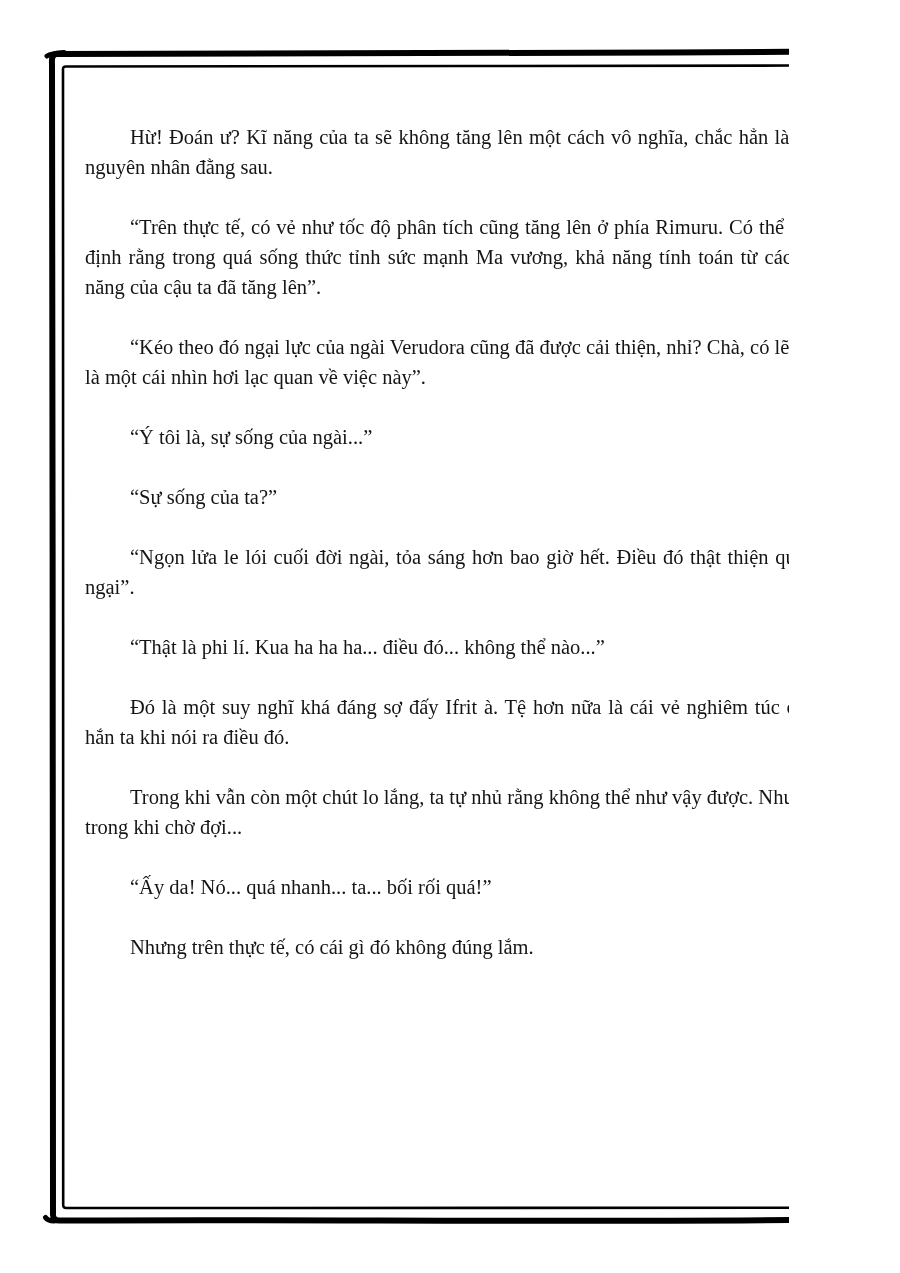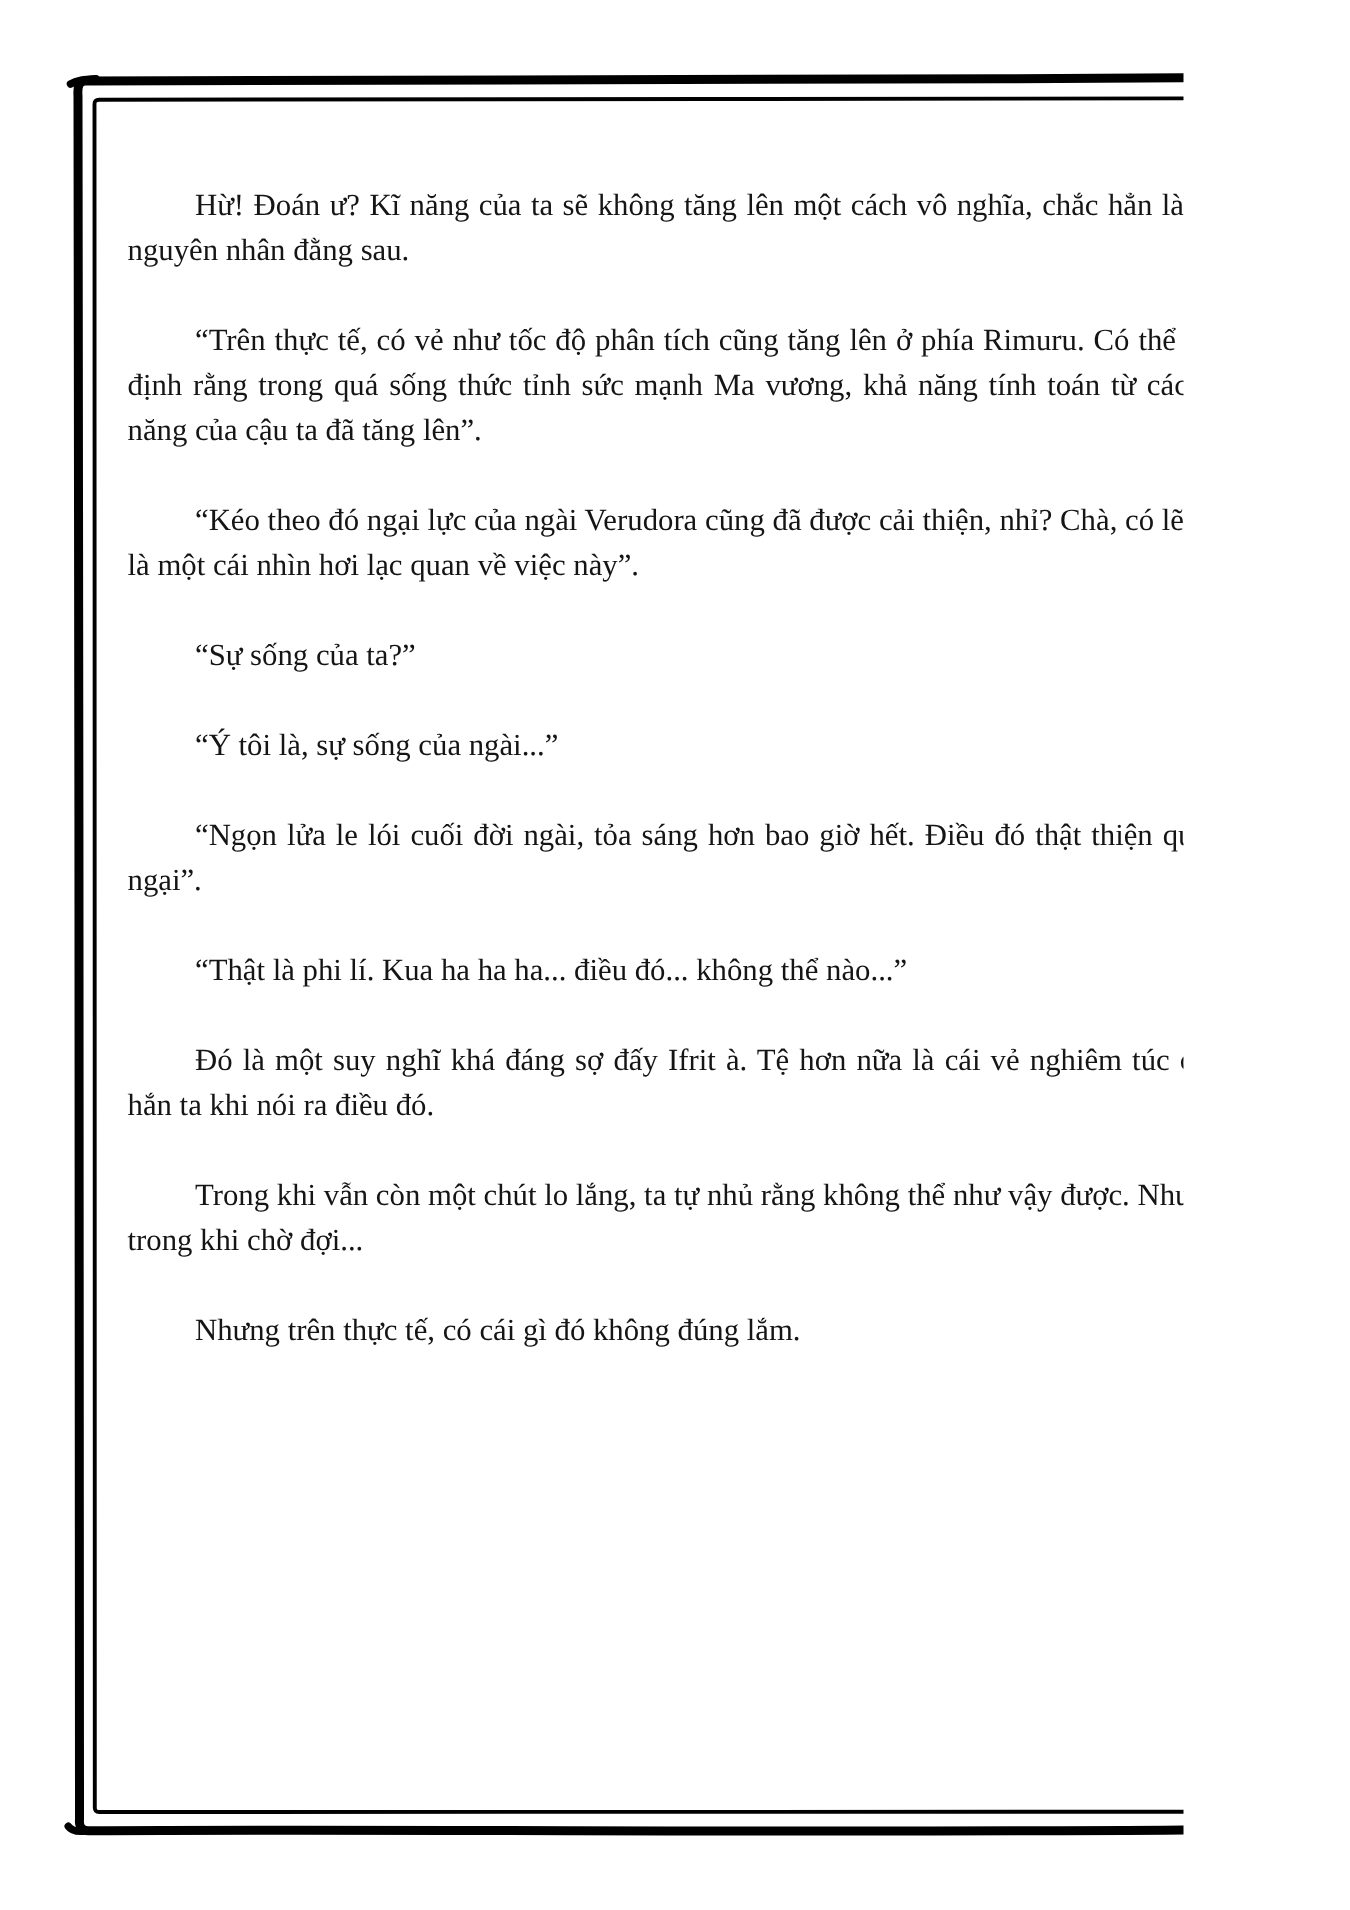--- a/index.html
+++ b/index.html
@@ -70,22 +70,23 @@
              C 560 1209, 300 1206.8, 66.5 1208
              C 64.2 1208.2, 63 1207, 63.2 1204.5
              C 62 860, 64.2 420, 63 70
              C 62.8 67.2, 64 66.5, 66 66.5 Z" fill="none" stroke="#000000" stroke-width="2.6" stroke-linejoin="round" stroke-linecap="round"></path>
   </svg>
 
   <div class="content">
     <p>Hừ! Đoán ư? Kĩ năng của ta sẽ không tăng lên một cách vô nghĩa, chắc hẳn là có nguyên nhân đằng sau.</p>
     <p>“Trên thực tế, có vẻ như tốc độ phân tích cũng tăng lên ở phía Rimuru. Có thể giả định rằng trong quá sống thức tỉnh sức mạnh Ma vương, khả năng tính toán từ các kĩ năng của cậu ta đã tăng lên”.</p>
     <p>“Kéo theo đó ngại lực của ngài Verudora cũng đã được cải thiện, nhỉ? Chà, có lẽ đó là một cái nhìn hơi lạc quan về việc này”.</p>
+    <p>“Ý tôi là, sự sống của ngài...”</p>
     <p>“Sự sống của ta?”</p>
-    <p>“Ý tôi là, sự sống của ngài...”</p>
     <p>“Ngọn lửa le lói cuối đời ngài, tỏa sáng hơn bao giờ hết. Điều đó thật thiện quan ngại”.</p>
     <p>“Thật là phi lí. Kua ha ha ha... điều đó... không thể nào...”</p>
     <p>Đó là một suy nghĩ khá đáng sợ đấy Ifrit à. Tệ hơn nữa là cái vẻ nghiêm túc của hắn ta khi nói ra điều đó.</p>
     <p>Trong khi vẫn còn một chút lo lắng, ta tự nhủ rằng không thể như vậy được. Nhưng trong khi chờ đợi...</p>
+    <p>“Ấy da! Nó... quá nhanh... ta... bối rối quá!”</p>
     <p>Nhưng trên thực tế, có cái gì đó không đúng lắm.</p>
   </div>
 
 </div>
 
 </body></html>

